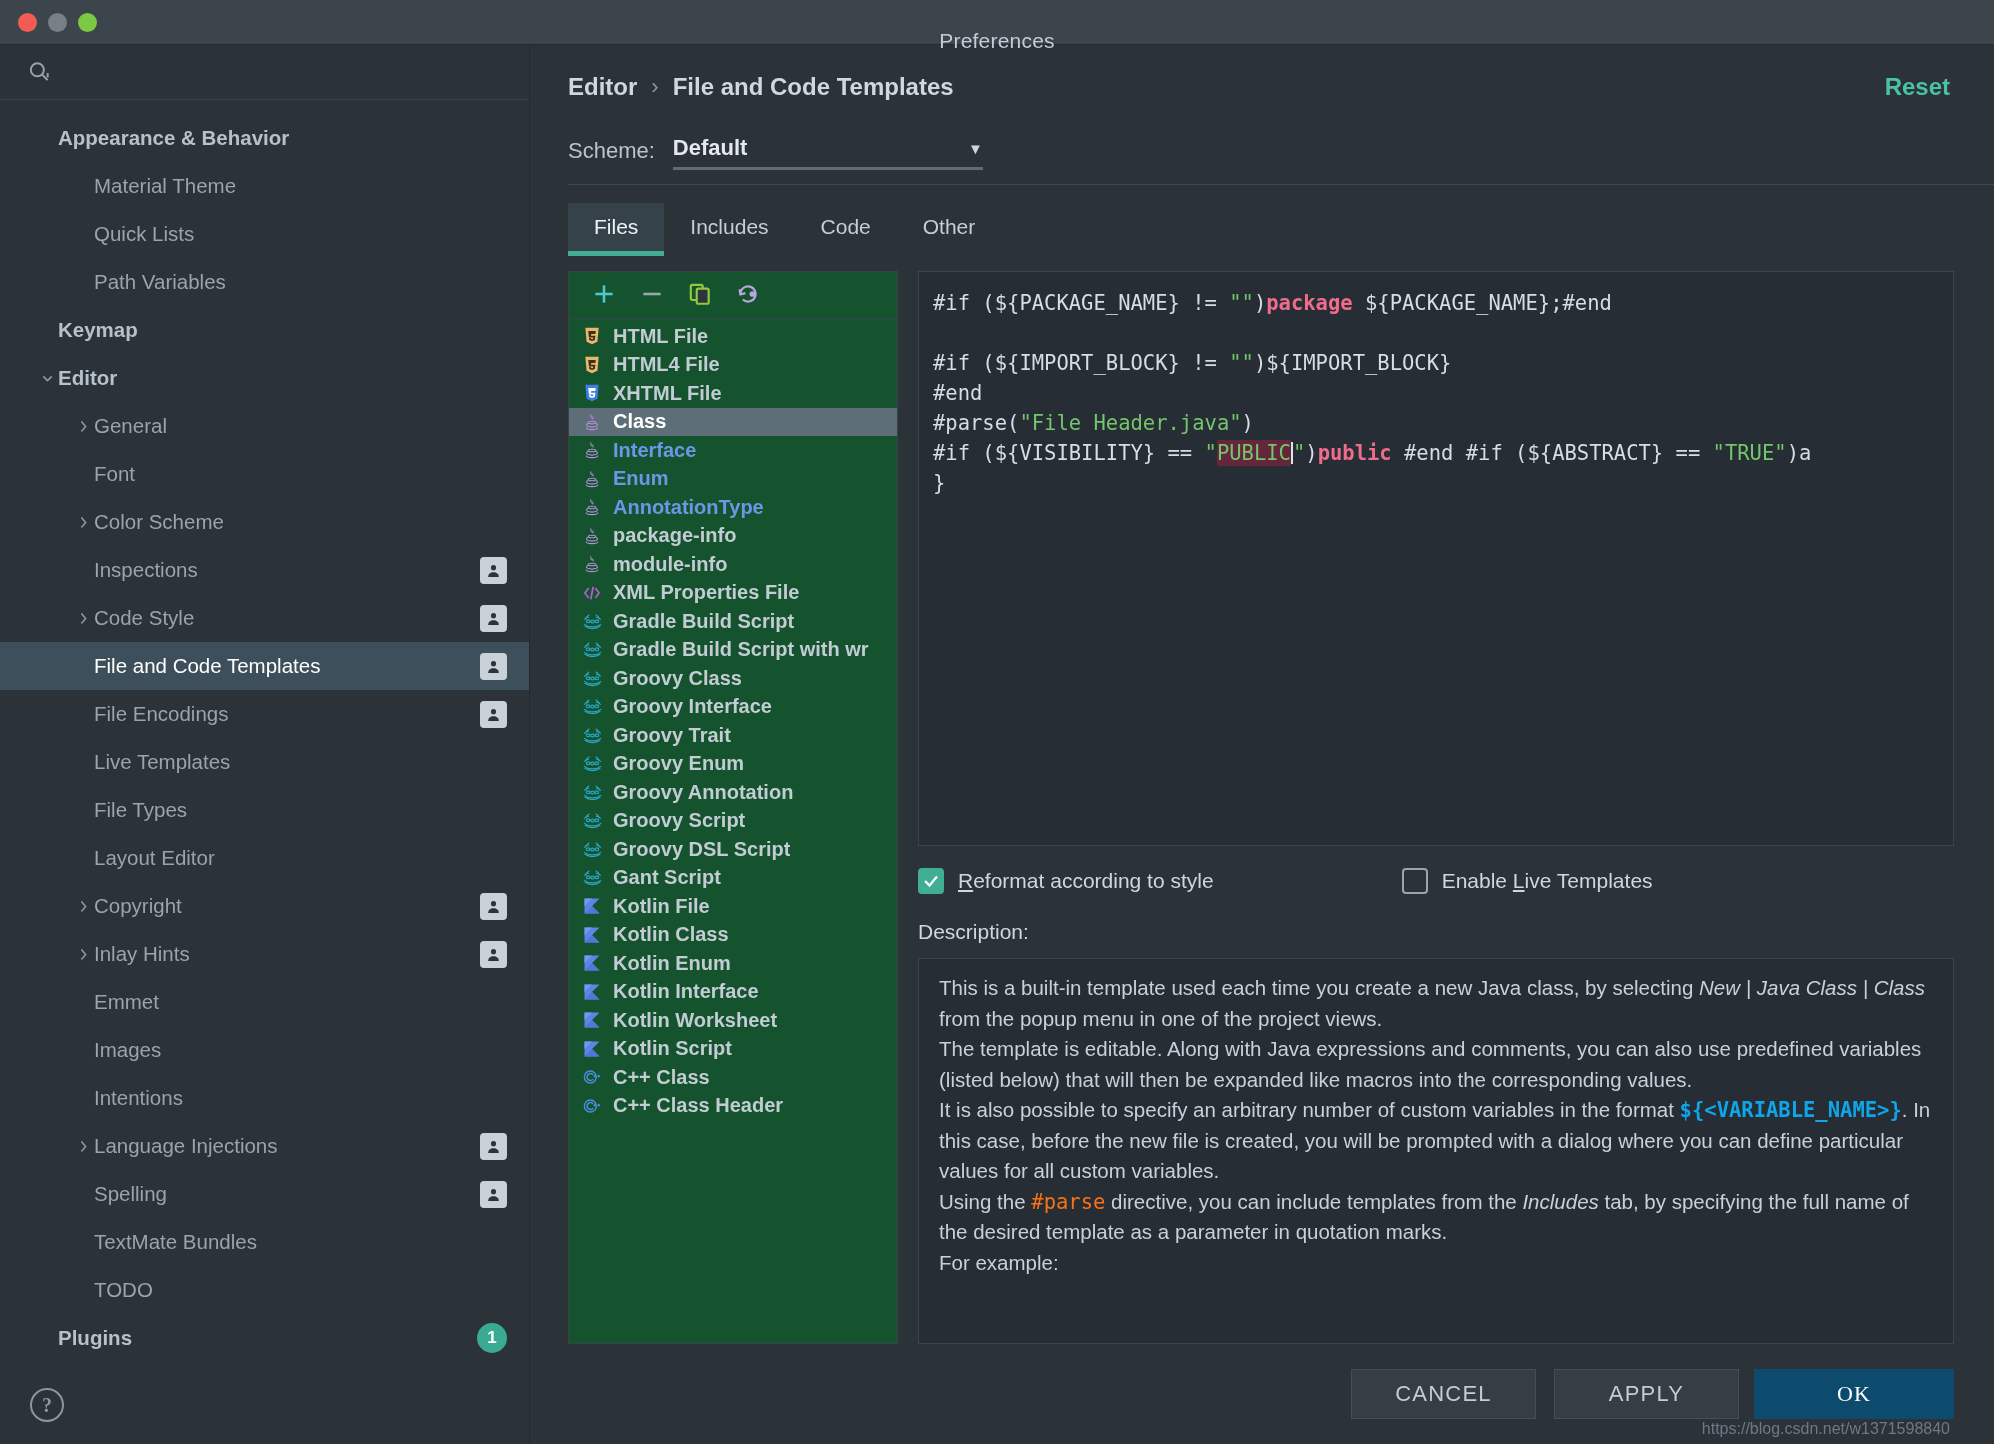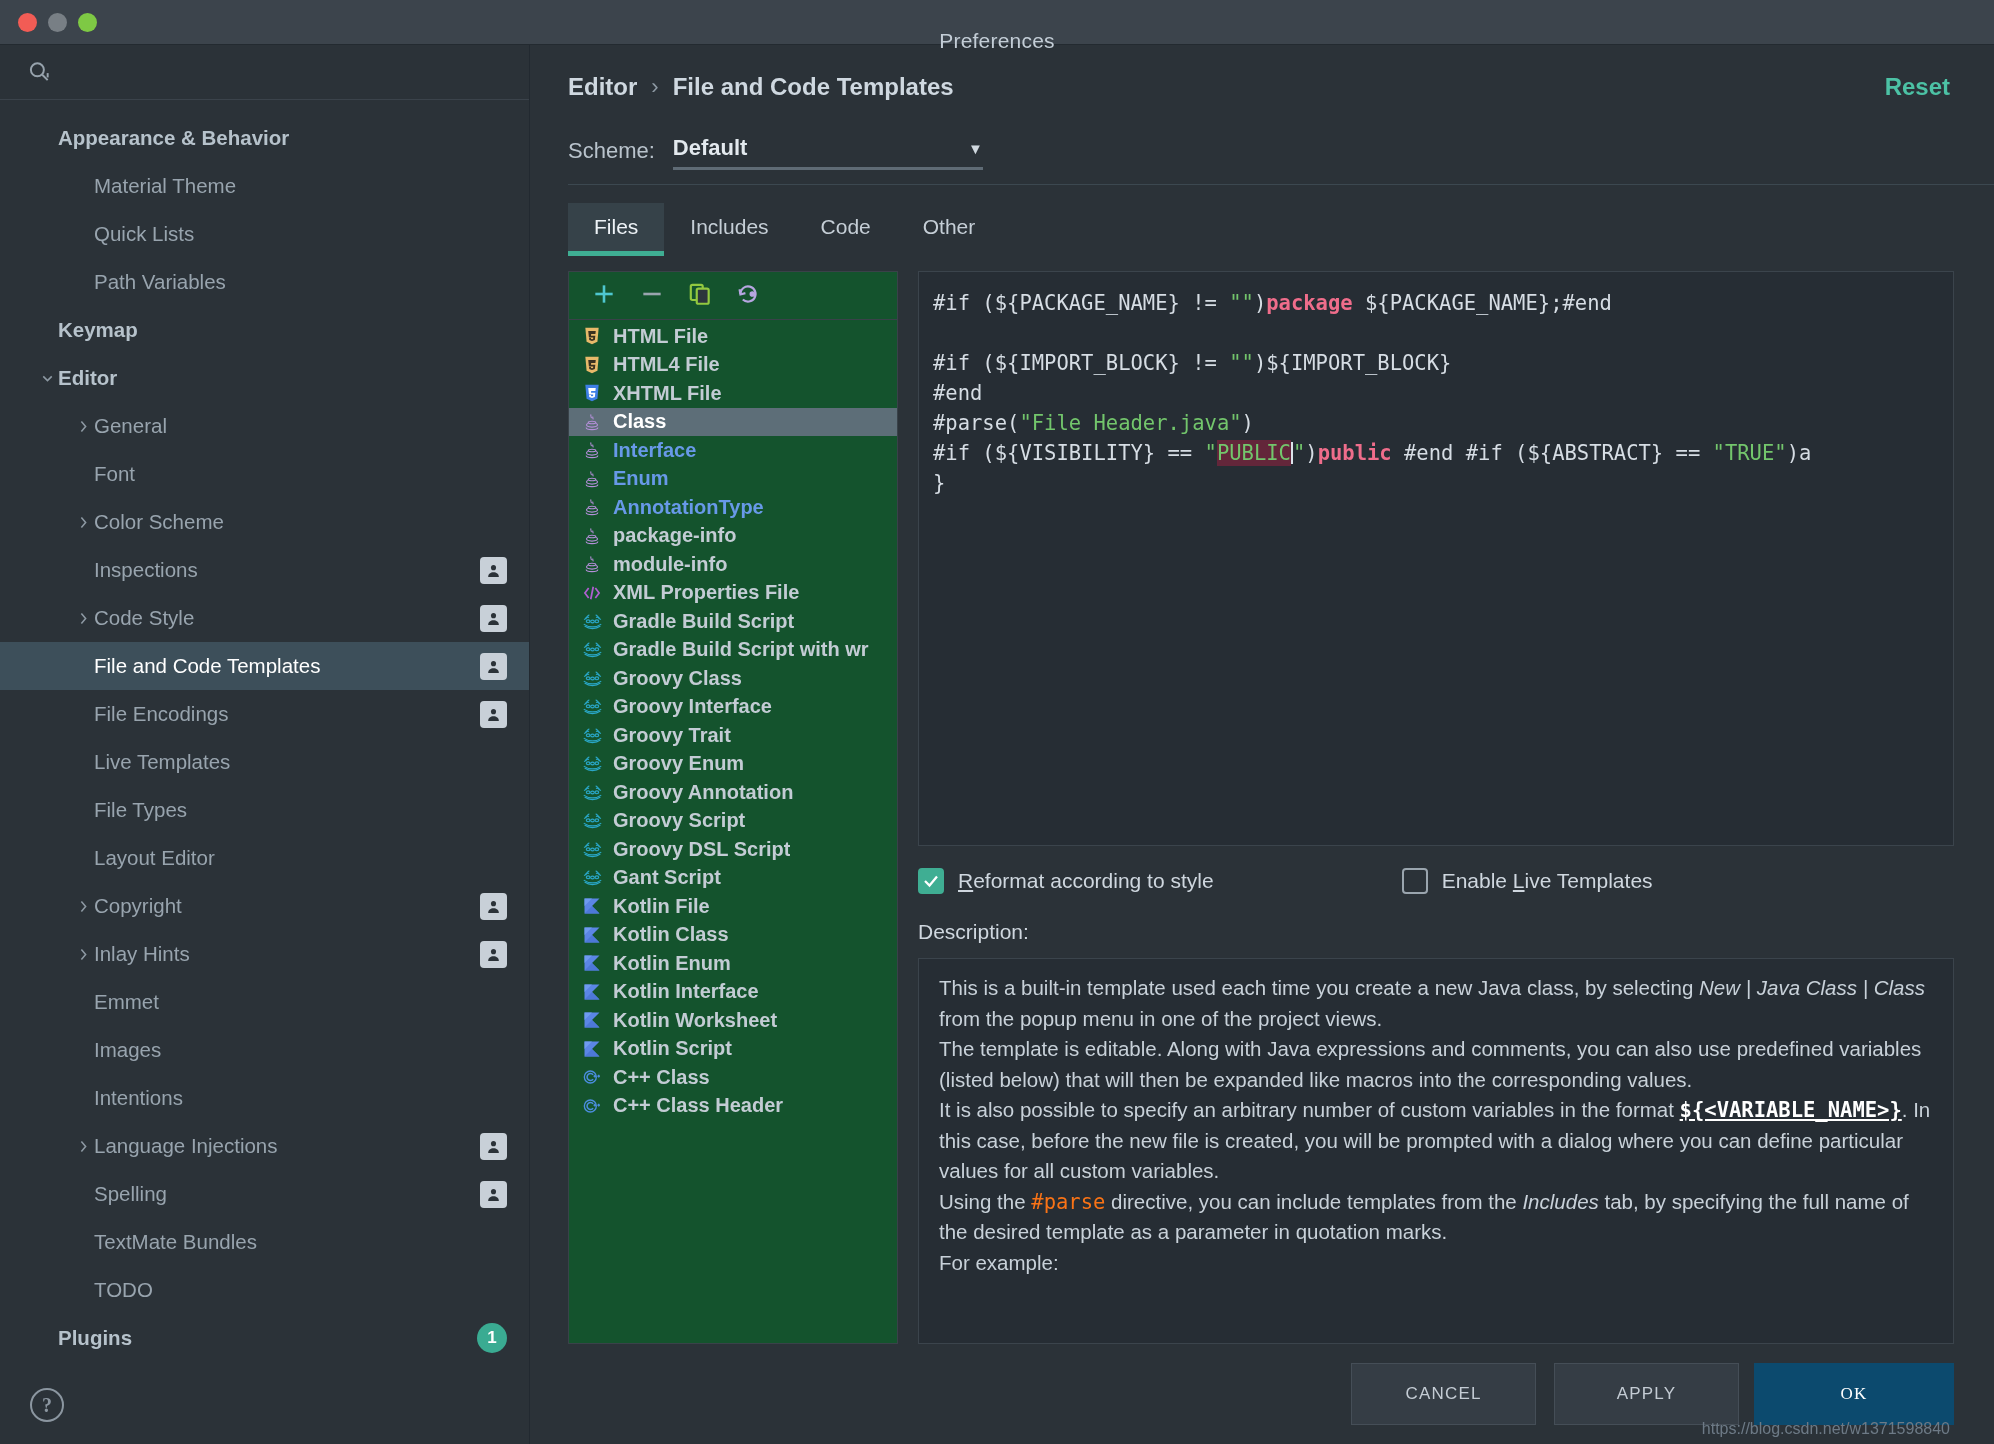--- a/index.html
+++ b/index.html
@@ -196,32 +196,32 @@
   .chk-label { font-size: 21px; color: #cfd7df; }
   .chk-label u { text-decoration: underline; }
   .desc-title { font-size: 21px; color: #cfd7df; margin-top: 26px; }
   .desc-box {
     margin-top: 14px; flex: 1; min-height: 0;
     background: #262d34; border: 1px solid #3b444c;
     padding: 14px 20px 0 20px; overflow: hidden;
   }
   .desc-box p { font-size: 20.5px; line-height: 30.5px; color: #c8d1d9; }
   .desc-box em { font-style: italic; }
-  .var-green { color: #ffffff; font-weight: bold; font-family: "DejaVu Sans Mono", monospace; text-decoration: underline; }
+  .var-green { color: #0ea5e9; font-weight: bold; font-family: "DejaVu Sans Mono", monospace; }
   .parse-pink { color: #f97316; font-family: "DejaVu Sans Mono", monospace; }
 
   
   .footer {
     height: 100px; flex: 0 0 100px;
     display: flex; align-items: center; justify-content: flex-end;
     gap: 0; padding-right: 0; position: relative;
   }
   .btn {
-    height: 62px; display: flex; align-items: center; justify-content: center;
-    font-size: 17px; letter-spacing: 1.2px;
+    height: 50px; display: flex; align-items: center; justify-content: center;
+    font-size: 22px; letter-spacing: 1.2px;
   }
   .btn.cancel { width: 185px; color: #c4ccd4; background: #353d45; border: 1px solid #454e57; }
   .btn.apply  { width: 185px; color: #c4ccd4; background: #353d45; border: 1px solid #454e57; margin-left: 18px; }
   .btn.ok     { width: 200px; color: #ffffff; background: #0c4a6e; margin-left: 15px; margin-right: 40px; font-family: Liberation Serif, serif; }
   .watermark {
     position: absolute; right: 44px; bottom: 6px;
     font-size: 16px; color: #6d7a86;
   }
 </style>
 </head>

